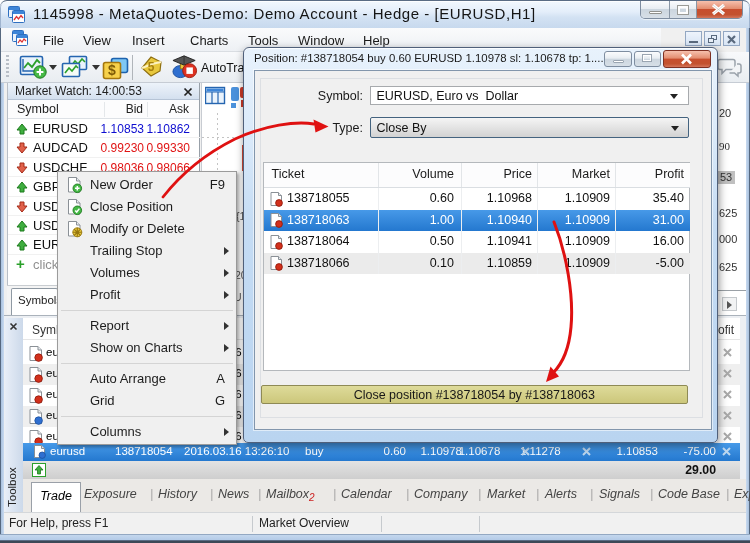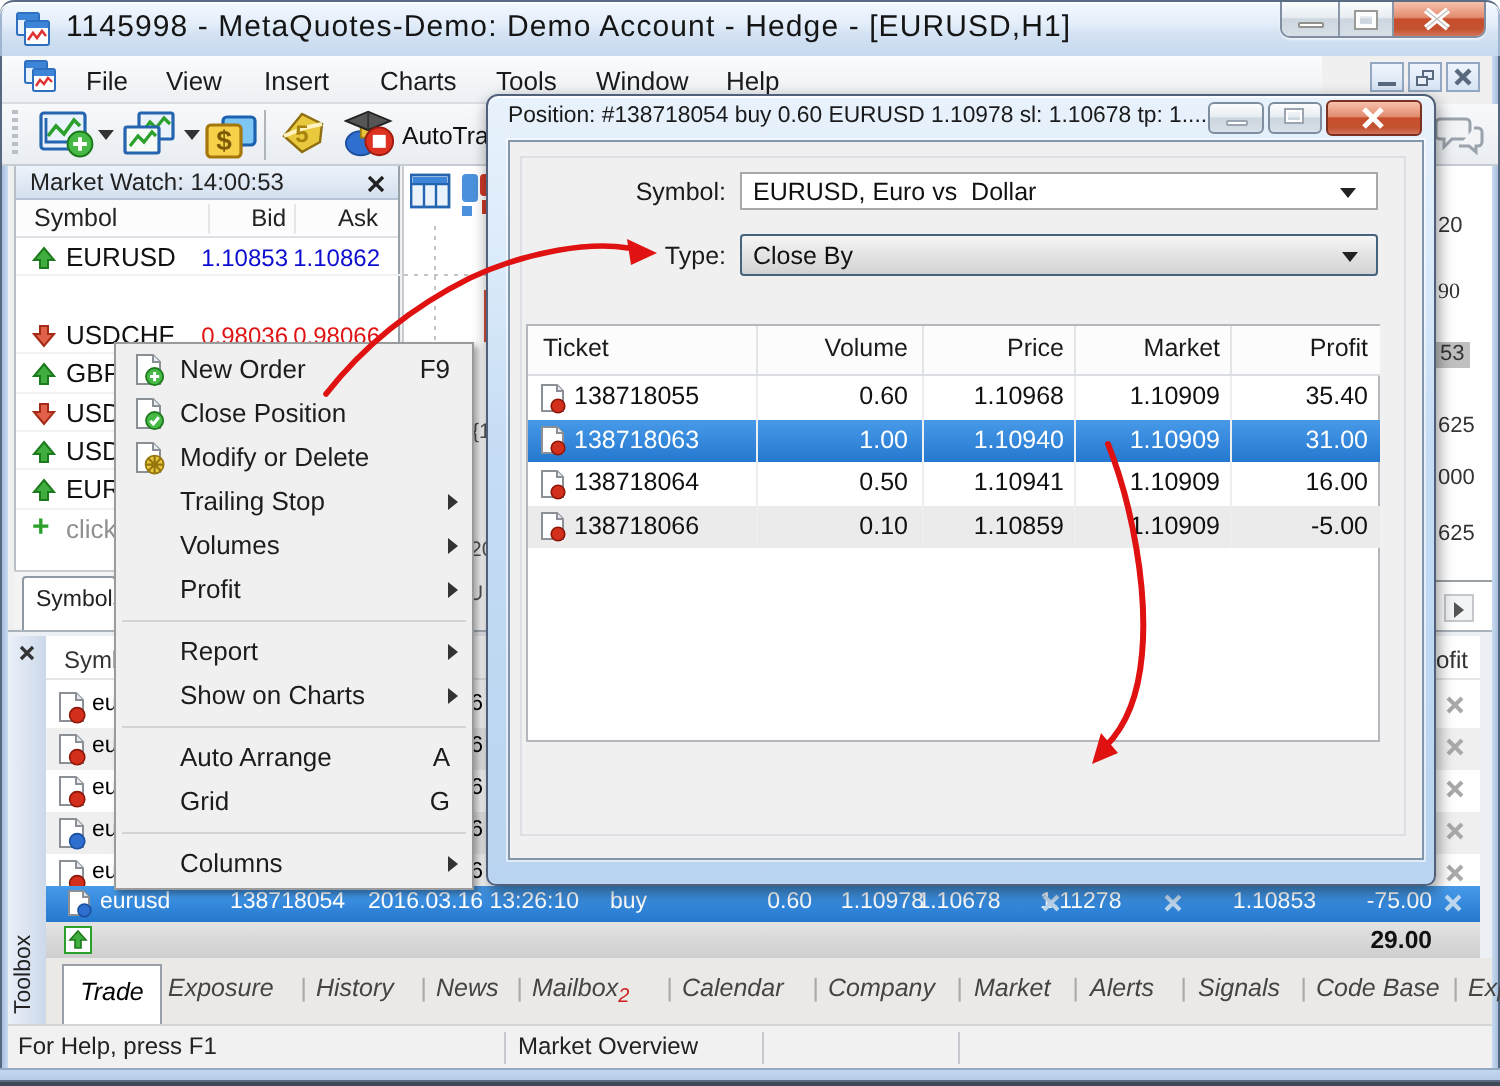--- a/index.html
+++ b/index.html
@@ -186,20 +186,28 @@
  <i style="position:absolute;left:96px;top:2px;width:1px;height:15px;background:#e4e7ea;"></i>
       <i style="position:absolute;left:139px;top:2px;width:1px;height:15px;background:#e4e7ea;"></i>
     </div>
  <div class="mwrow" style="top:36px;">
       <svg class="ico" style="left:8px;top:4px;" width="12" height="12">
         <path d="M6 1 L11 7 L8 7 L8 11 L4 11 L4 7 L1 7 Z" fill="#3fae3f" stroke="#1c7a1c" stroke-width="1"></path>
       </svg>
       <span class="mwsym">EURUSD</span>
       <span class="bid blue">1.10853</span>
       <span class="ask blue">1.10862</span>
+    </div>
+ <div class="mwrow" style="top:55.4px;">
+      <svg class="ico" style="left:8px;top:4px;" width="12" height="12">
+        <path d="M6 11 L1 5 L4 5 L4 1 L8 1 L8 5 L11 5 Z" fill="#e0604a" stroke="#a52c18" stroke-width="1"></path>
+      </svg>
+      <span class="mwsym">AUDCAD</span>
+      <span class="bid red">0.99230</span>
+      <span class="ask red">0.99330</span>
     </div>
  <div class="mwrow" style="top:74.8px;">
       <svg class="ico" style="left:8px;top:4px;" width="12" height="12">
         <path d="M6 11 L1 5 L4 5 L4 1 L8 1 L8 5 L11 5 Z" fill="#e0604a" stroke="#a52c18" stroke-width="1"></path>
       </svg>
       <span class="mwsym">USDCHF</span>
       <span class="bid red">0.98036</span>
       <span class="ask red">0.98066</span>
     </div>
  <div class="mwrow" style="top:94.2px;">
@@ -565,20 +573,21 @@
           <span class="rt" style="left:120.5px;width:70px;">0.10</span>
           <span class="rt" style="left:198.5px;width:70px;">1.10859</span>
           <span class="rt" style="left:276.5px;width:70px;">1.10909</span>
           <span class="rt" style="left:350.5px;width:70px;">-5.00</span>
         </div>
    <i class="colsep" style="left:114.5px;top:25px;height:86px;background:#eceef0;"></i>
         <i class="colsep" style="left:197.5px;top:25px;height:86px;background:#eceef0;"></i>
         <i class="colsep" style="left:273.5px;top:25px;height:86px;background:#eceef0;"></i>
         <i class="colsep" style="left:351.5px;top:25px;height:86px;background:#eceef0;"></i>
   </div>
+  <div id="dbtn">Close position #138718054 by #138718063</div>
  </div>
 </div>
 <svg id="arrows" viewBox="0 0 750 543">
  <path d="M 163,197 C 181,174 205,154 235,139 C 265,125 296,121 314,124" fill="none" stroke="#df1111" stroke-width="2.8" stroke-linecap="round"></path>
  <polygon points="328.5,126.5 313.5,119.5 315.5,132.5" fill="#e01212"></polygon>
  <path d="M 554,222 C 566,252 574,295 571,327 C 569,350 562,364 553,373" fill="none" stroke="#df1111" stroke-width="3" stroke-linecap="round"></path>
  <polygon points="546,382 559,376.5 550.5,366.5" fill="#df1111"></polygon>
 </svg>
 
 </body></html>

